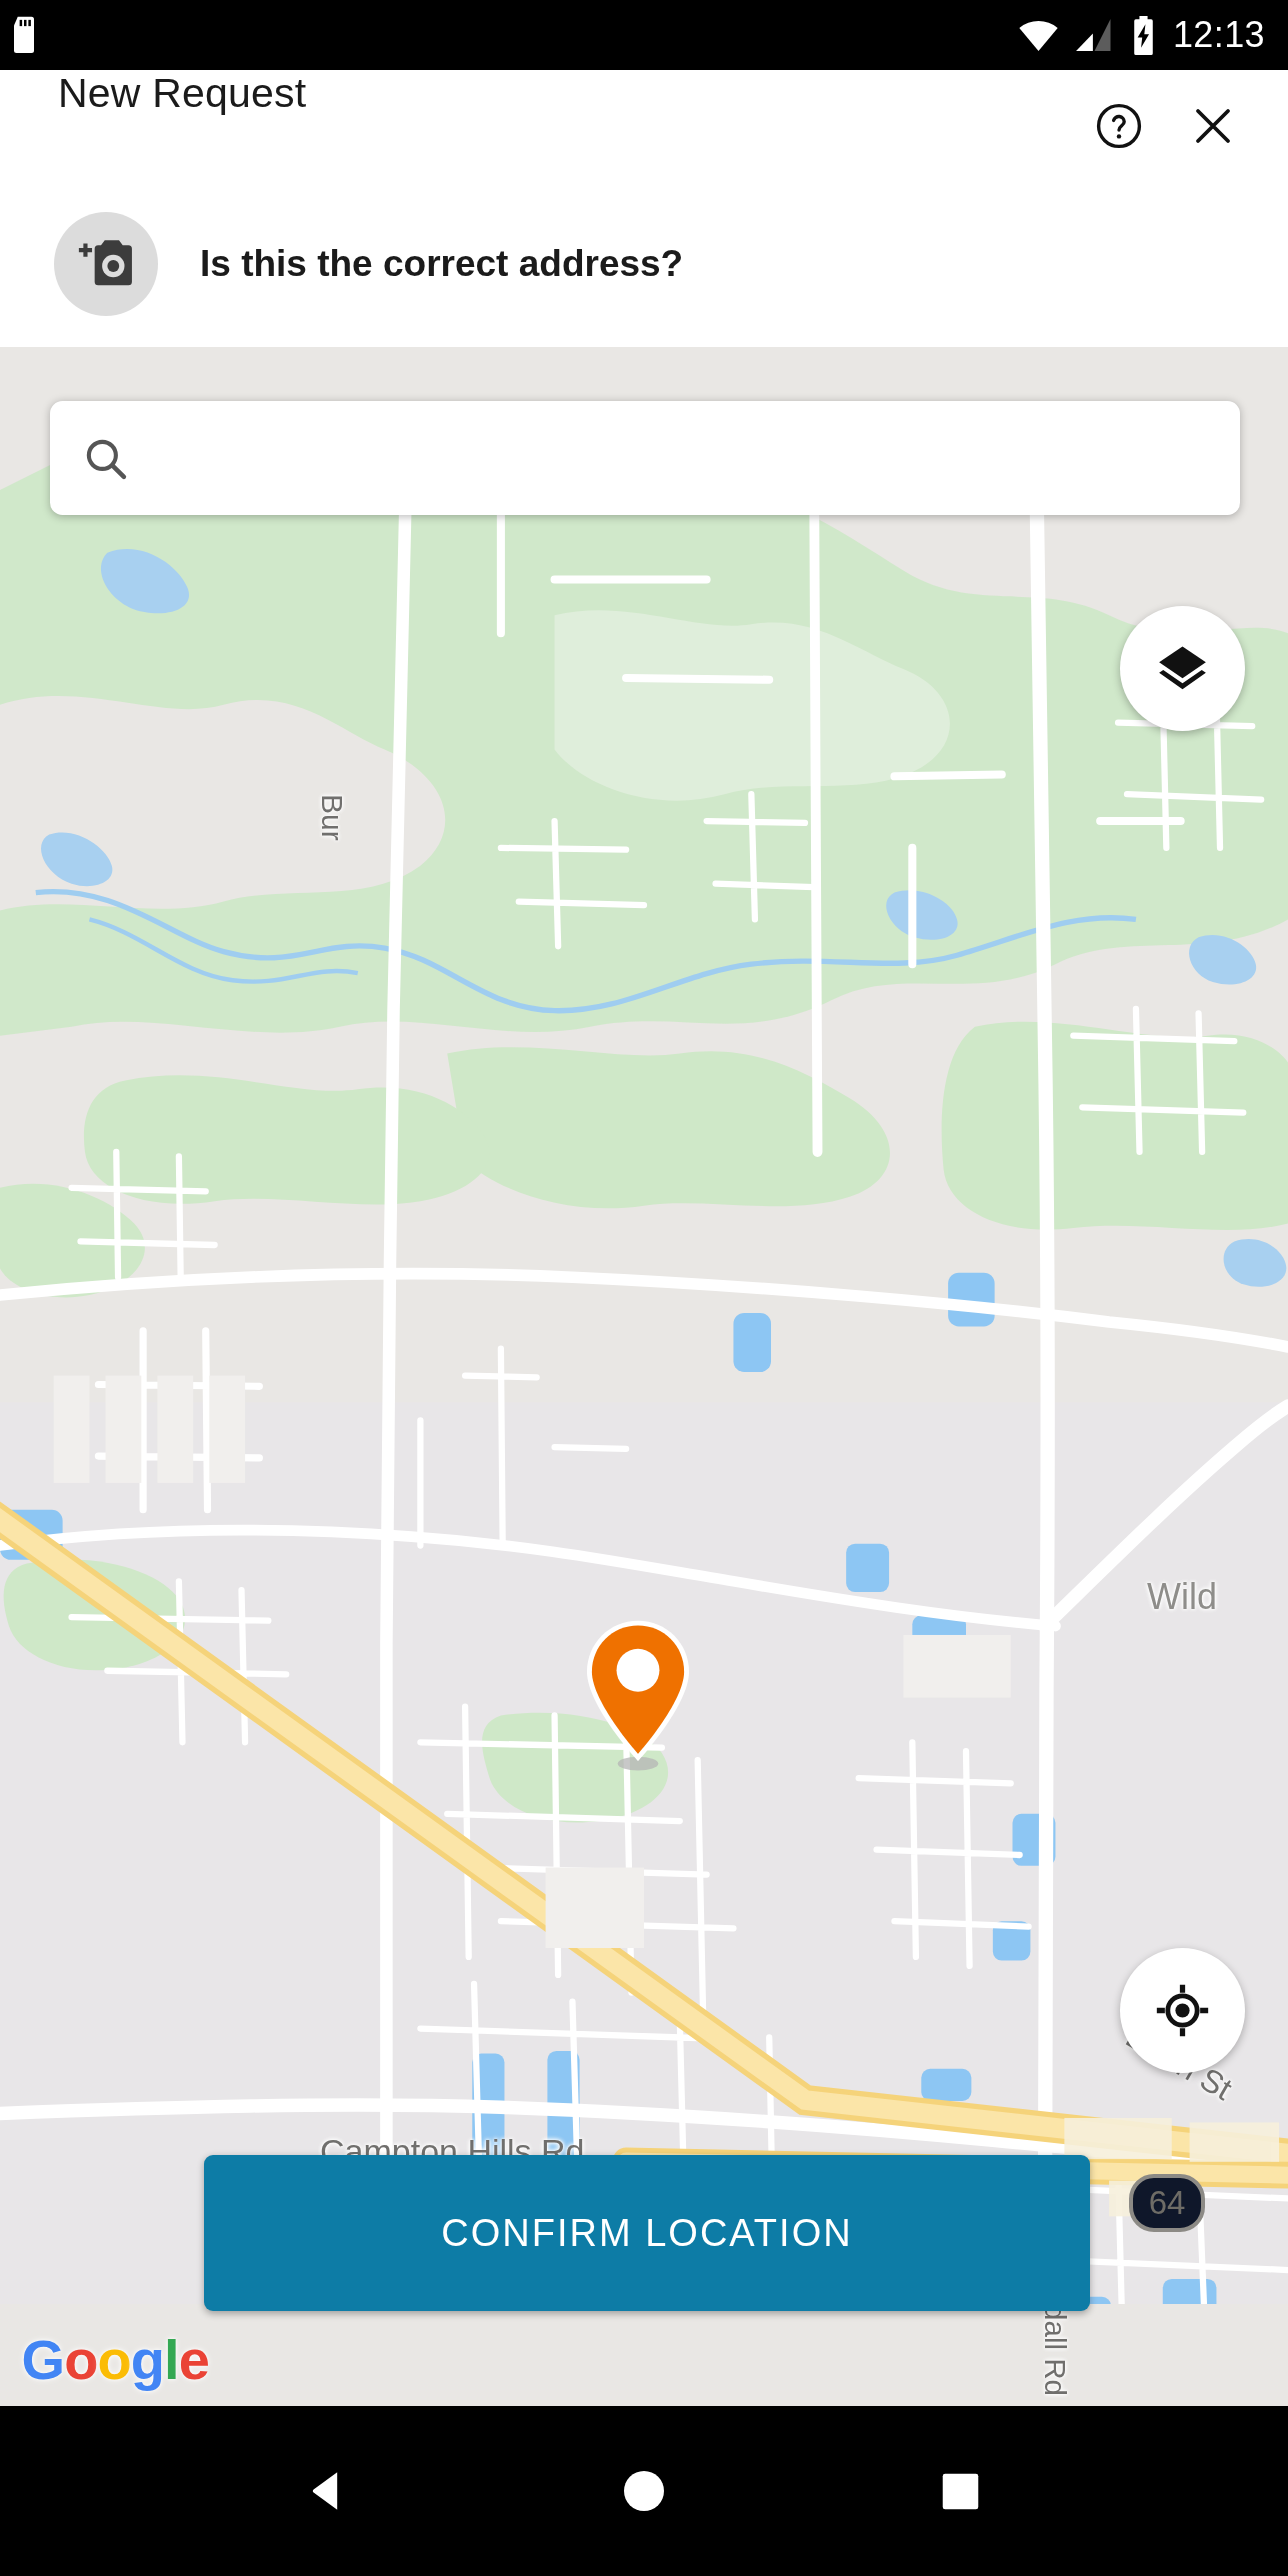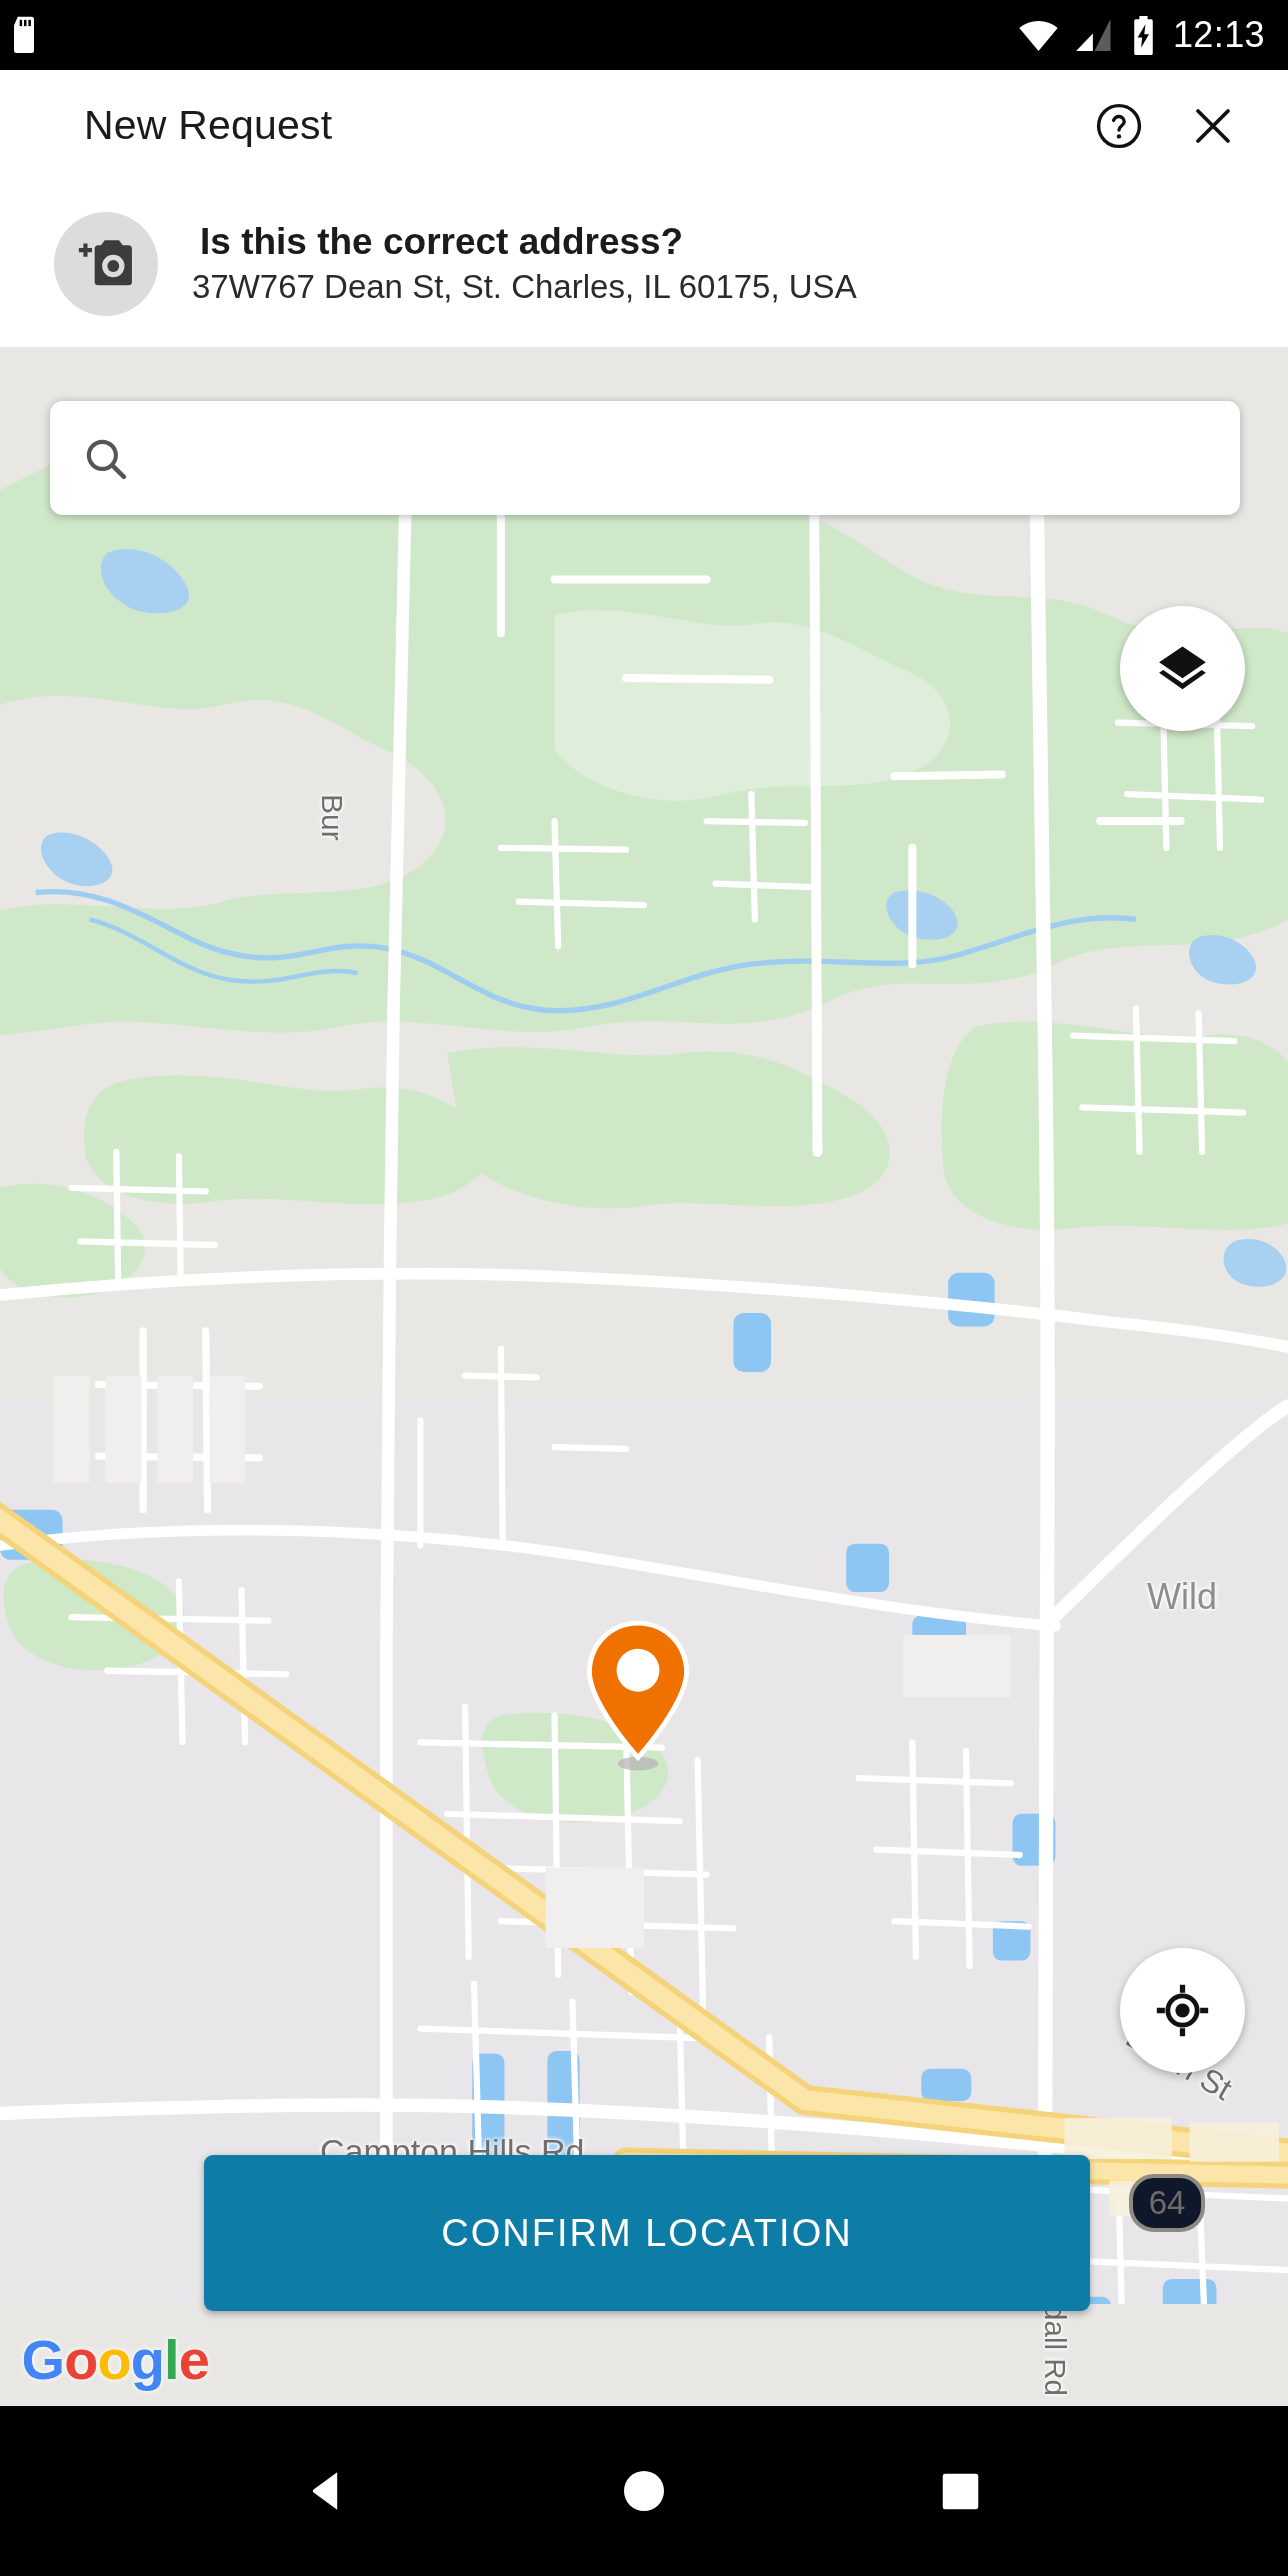--- a/index.html
+++ b/index.html
@@ -51,22 +51,21 @@
     line-height: 1;
     font-family: "Liberation Sans", sans-serif;
   }
   .icon-svg { display: block; }
 
   
   .appheader {
     flex: 0 0 111px;
     background: #fff;
     display: flex;
-    align-items: center;
-    padding: 0 48px 0 84px;
+    padding: 0 48px 0 58px;
     position: relative;
   }
   .app-title {
     font-size: 41px;
     color: #1b1b1b;
     font-weight: normal;
     letter-spacing: 0.2px;
   }
   .header-actions {
     margin-left: auto;
@@ -330,21 +329,20 @@
     <div class="avatar">
       <svg width="57" height="52" viewBox="0 0 26 23">
         <path d="M10.5 3 L12.2 0.7 h6.5 L20.4 3 H23 a1.6 1.6 0 0 1 1.6 1.6 v15 A1.6 1.6 0 0 1 23 21.2 H9.2 A1.6 1.6 0 0 1 7.6 19.6 V4.6 A1.6 1.6 0 0 1 9.2 3 z" fill="#3c3c3c"></path>
         <circle cx="16.1" cy="12.4" r="5.1" fill="#dcdcdc"></circle>
         <circle cx="16.1" cy="12.4" r="2.7" fill="#3c3c3c"></circle>
         <path d="M3.4 2.2 v6 M0.4 5.2 h6" stroke="#3c3c3c" stroke-width="1.9" stroke-linecap="butt"></path>
       </svg>
     </div>
     <div class="address-text">
       <div class="addr-q">Is this the correct address?</div>
-      <div class="addr-v">37W767 Dean St, St. Charles, IL 60175, USA</div>
     </div>
   </div>
 
   <div class="map">
 
     <svg class="map-svg" viewBox="0 0 1440 2188" preserveAspectRatio="none">
 
       <rect x="0" y="0" width="1440" height="2188" fill="#e9e7e4"></rect>
 
       <rect x="0" y="1180" width="1440" height="1008" fill="#e8e6e8"></rect>

